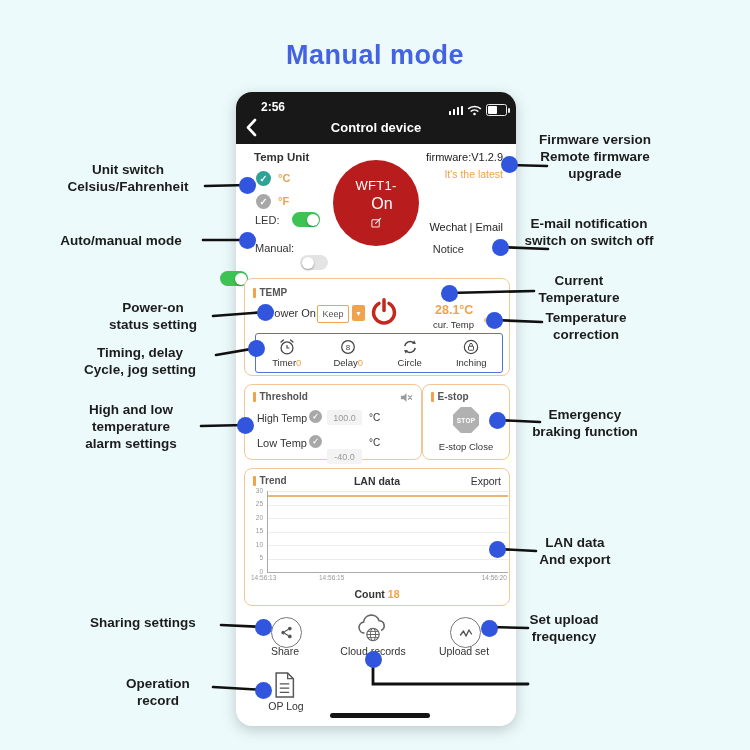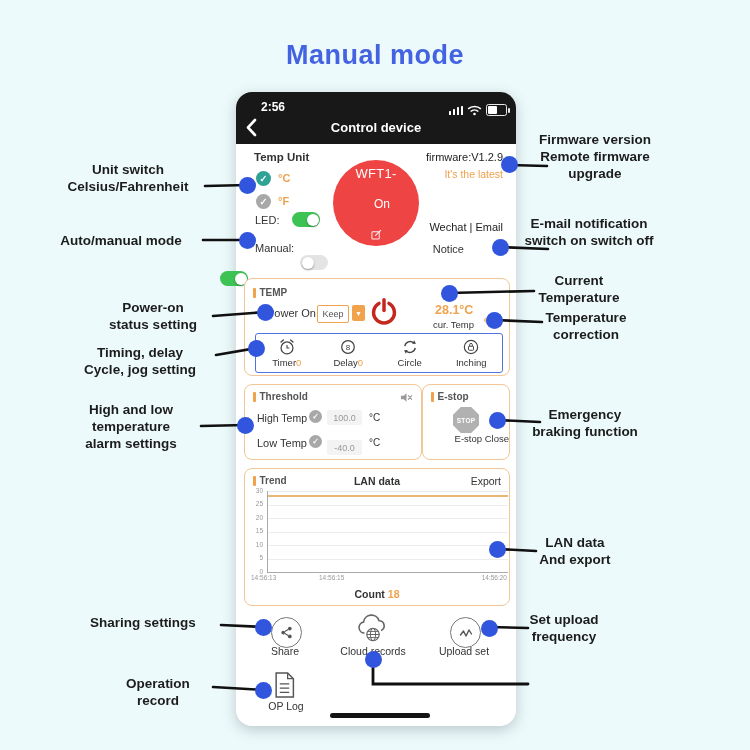--- a/index.html
+++ b/index.html
@@ -27,24 +27,24 @@
   .bold{font-weight:600;}
   .orange{color:#f0a24c;}
   .chk{width:15px;height:15px;border-radius:50%;color:#fff;font-size:9.5px;line-height:15px;
        text-align:center;font-weight:bold;}
   .chk.teal{background:#2fa296}.chk.gray{background:#a8a8a8}
   .chk.sm{width:13px;height:13px;font-size:8px;line-height:13px;}
   .toggle{width:28px;height:15px;border-radius:8px;position:relative;background:#e4e4e4;}
   .toggle .knob{position:absolute;top:1.5px;width:12px;height:12px;border-radius:50%;background:#fff;
        box-shadow:0 1px 2px rgba(0,0,0,.35);}
   .toggle.on{background:#3dc353}.toggle.on .knob{right:1.5px}.toggle.off .knob{left:1.5px}
-  .circlebtn{left:97px;top:68px;width:86px;height:86px;border-radius:50%;background:#ef4444;
-       display:flex;flex-direction:column;align-items:center;justify-content:center;color:#fff;gap:14px;}
+  .circlebtn{left:97px;top:68px;width:86px;height:86px;border-radius:50%;background:#b91c1c;
+       display:flex;flex-direction:column;align-items:center;justify-content:center;color:#fff;}
   .cname{font-size:13px;letter-spacing:.3px;}
-  .cstate{font-size:12px;margin-top:2px;margin-left:12px;}
+  .cstate{font-size:16px;margin-top:2px;margin-left:12px;}
   .stdiv{left:0;top:174px;width:100%;display:flex;align-items:center;}
   .stdiv .ln{flex:1;height:1px;background:#e2e2e2;}
   .stdiv .ln:first-child{margin-left:10px}.stdiv .ln:last-child{margin-right:10px}
   .stdiv span{font-size:11px;color:#444;font-weight:600;padding:0 8px;}
   .panel{border:1px solid #f2c795;border-radius:8px;background:#fff;}
   .ptitle{position:absolute;display:flex;align-items:center;gap:4px;font-size:10px;color:#555;font-weight:600;}
   .pbar{width:2.5px;height:10px;background:#f0a24c;border-radius:1px;}
   .dd{position:absolute;display:flex;gap:3px;}
   .ddval{width:30px;height:16px;border:1px solid #f0a24c;border-radius:2px;font-size:9px;color:#555;
        display:flex;align-items:center;justify-content:center;background:#fff;}
@@ -200,31 +200,31 @@
       <svg class="abs" style="right:8px;top:6px;" width="13" height="13" viewBox="0 0 14 14">
         <polygon points="1,5 4,5 7,2.5 7,11.5 4,9 1,9" fill="#9a9a9a"></polygon>
         <path d="M9 5 L12.5 9 M12.5 5 L9 9" stroke="#9a9a9a" stroke-width="1.2" stroke-linecap="round"></path>
       </svg>
       <div class="abs" style="left:12px;top:27px;font-size:10.5px;color:#333;">High Temp</div>
       <span class="abs chk gray sm" style="left:64px;top:25px;">✓</span>
       <div class="inp" style="left:82px;top:25px;">100.0</div>
       <div class="abs" style="left:124px;top:27px;font-size:10px;color:#333;">°C</div>
       <div class="abs" style="left:12px;top:52px;font-size:11px;color:#333;">Low Temp</div>
       <span class="abs chk gray sm" style="left:64px;top:50px;">✓</span>
-      <div class="inp" style="left:82px;top:55px;">-40.0</div>
+      <div class="inp" style="left:82px;top:64px;">-40.0</div>
       <div class="abs" style="left:124px;top:52px;font-size:10px;color:#333;">°C</div>
     </div>
 
     <div class="abs panel" style="left:186px;top:292px;width:86px;height:74px;">
       <div class="ptitle" style="left:8px;top:6px;">
           <span class="pbar"></span>
         <span>E-stop</span>
         </div>
       <div class="oct" style="left:30px;top:22px;">STOP</div>
-      <div class="abs" style="left:0;top:48px;width:100%;text-align:right;font-size:9.5px;color:#333;">E-stop Close</div>
+      <div class="abs" style="left:0;top:56px;width:100%;text-align:center;font-size:9.5px;color:#333;">E-stop Close</div>
     </div>
 
     <div class="abs panel" style="left:8px;top:376px;width:264px;height:136px;">
       <div class="ptitle" style="left:8px;top:6px;">
           <span class="pbar"></span>
         <span>Trend</span>
         </div>
       <div class="abs" style="left:0;top:6px;width:100%;text-align:center;font-size:10.5px;color:#333;font-weight:600;">LAN data</div>
       <div class="abs" style="right:8px;top:6px;font-size:10.5px;color:#333;">Export</div>
 

